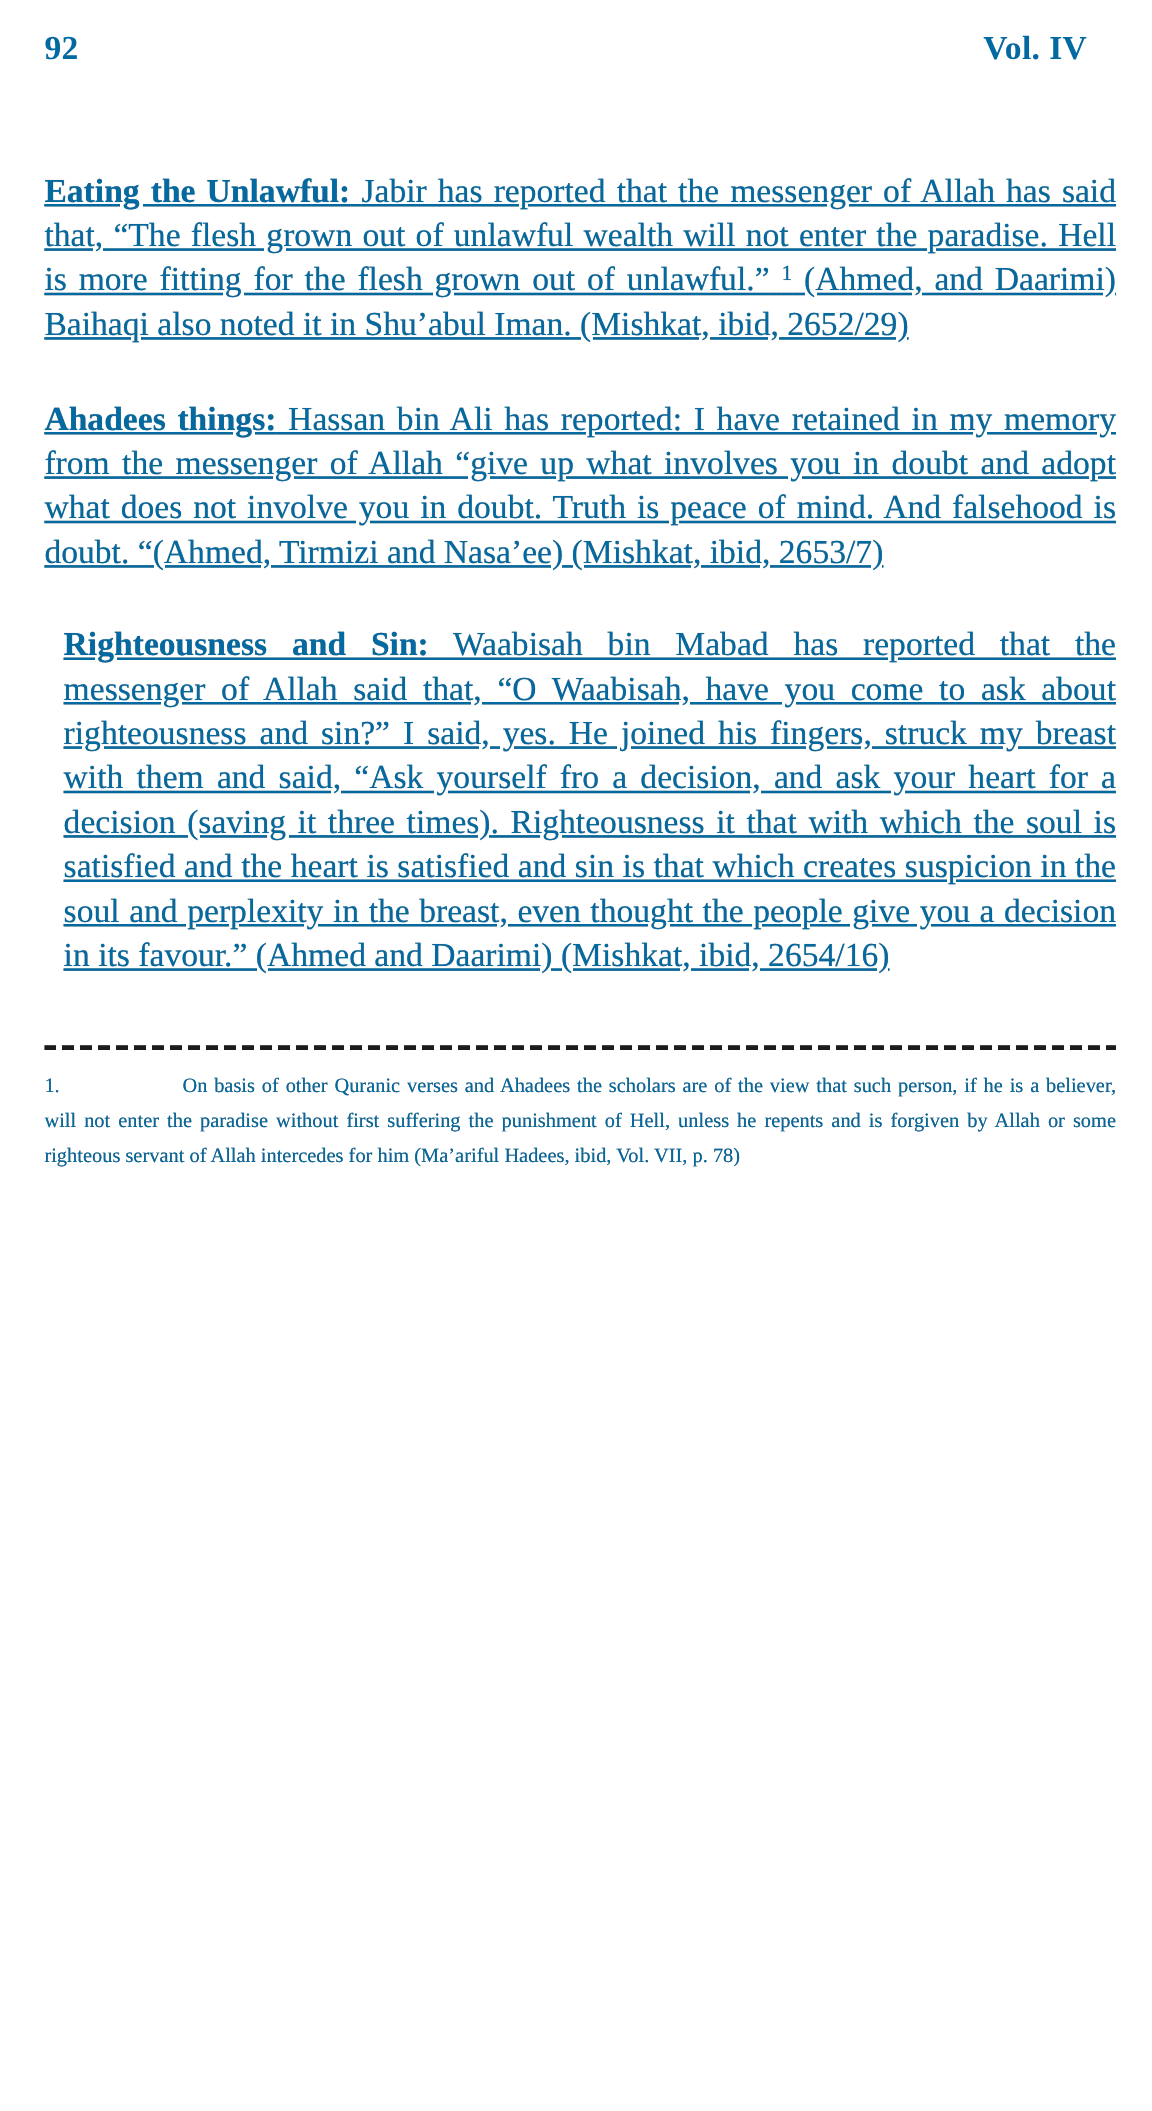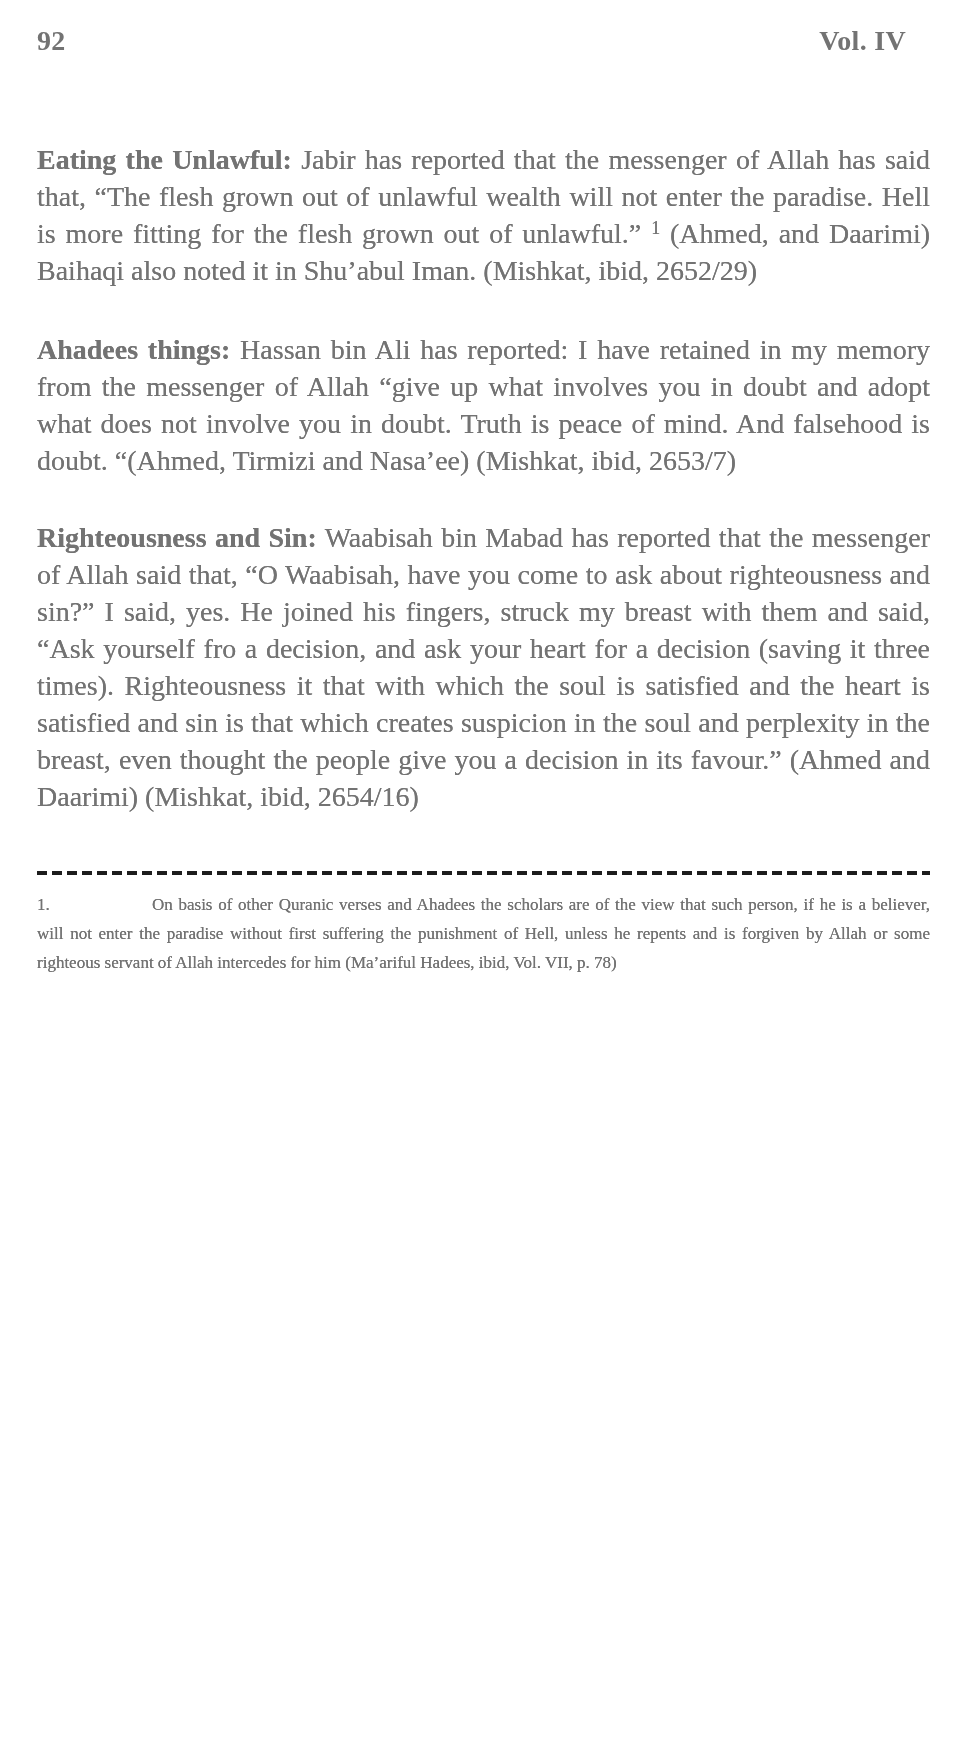--- a/index.html
+++ b/index.html
@@ -8,21 +8,21 @@
     background: #ffffff;
   }
   .page {
     position: relative;
     width: 960px;
     height: 1317px;
     box-sizing: border-box;
     background: #ffffff;
     padding: 26px 30px 0 37px;
     font-family: "Liberation Serif", "DejaVu Serif", serif;
-    color: #737373;
+    color: #0369a1;
     overflow: hidden;
   }
   .hdr {
     display: flex;
     align-items: baseline;
     font-weight: bold;
     font-size: 28px;
     line-height: 30px;
     letter-spacing: 0.3px;
   }
@@ -30,25 +30,26 @@
   .hdr .title   { margin-left: 54px; }
   .hdr .vol     { margin-left: auto; margin-right: 24px; }
   .body-text {
     font-size: 28px;
     line-height: 37px;
     text-align: justify;
   }
   p.para {
     margin: 0;
     text-shadow: 0 0 0.6px rgba(20,20,20,0.55);
+    text-decoration: underline;
   }
   p.p1 { margin-top: 85px; }
   p.p2 { margin-top: 44px; text-indent: 98px; }
   p.p3 { margin-top: 42px; }
-  p.p4 { margin-top: 40px; }
+  p.p4 { margin-top: 40px; margin-left: 16px; }
   .lead { font-weight: bold; }
   sup.fnref {
     font-size: 18px;
     line-height: 0;
     vertical-align: 9px;
   }
   .sep {
     margin-top: 56px;
     height: 4px;
     width: 893px;

